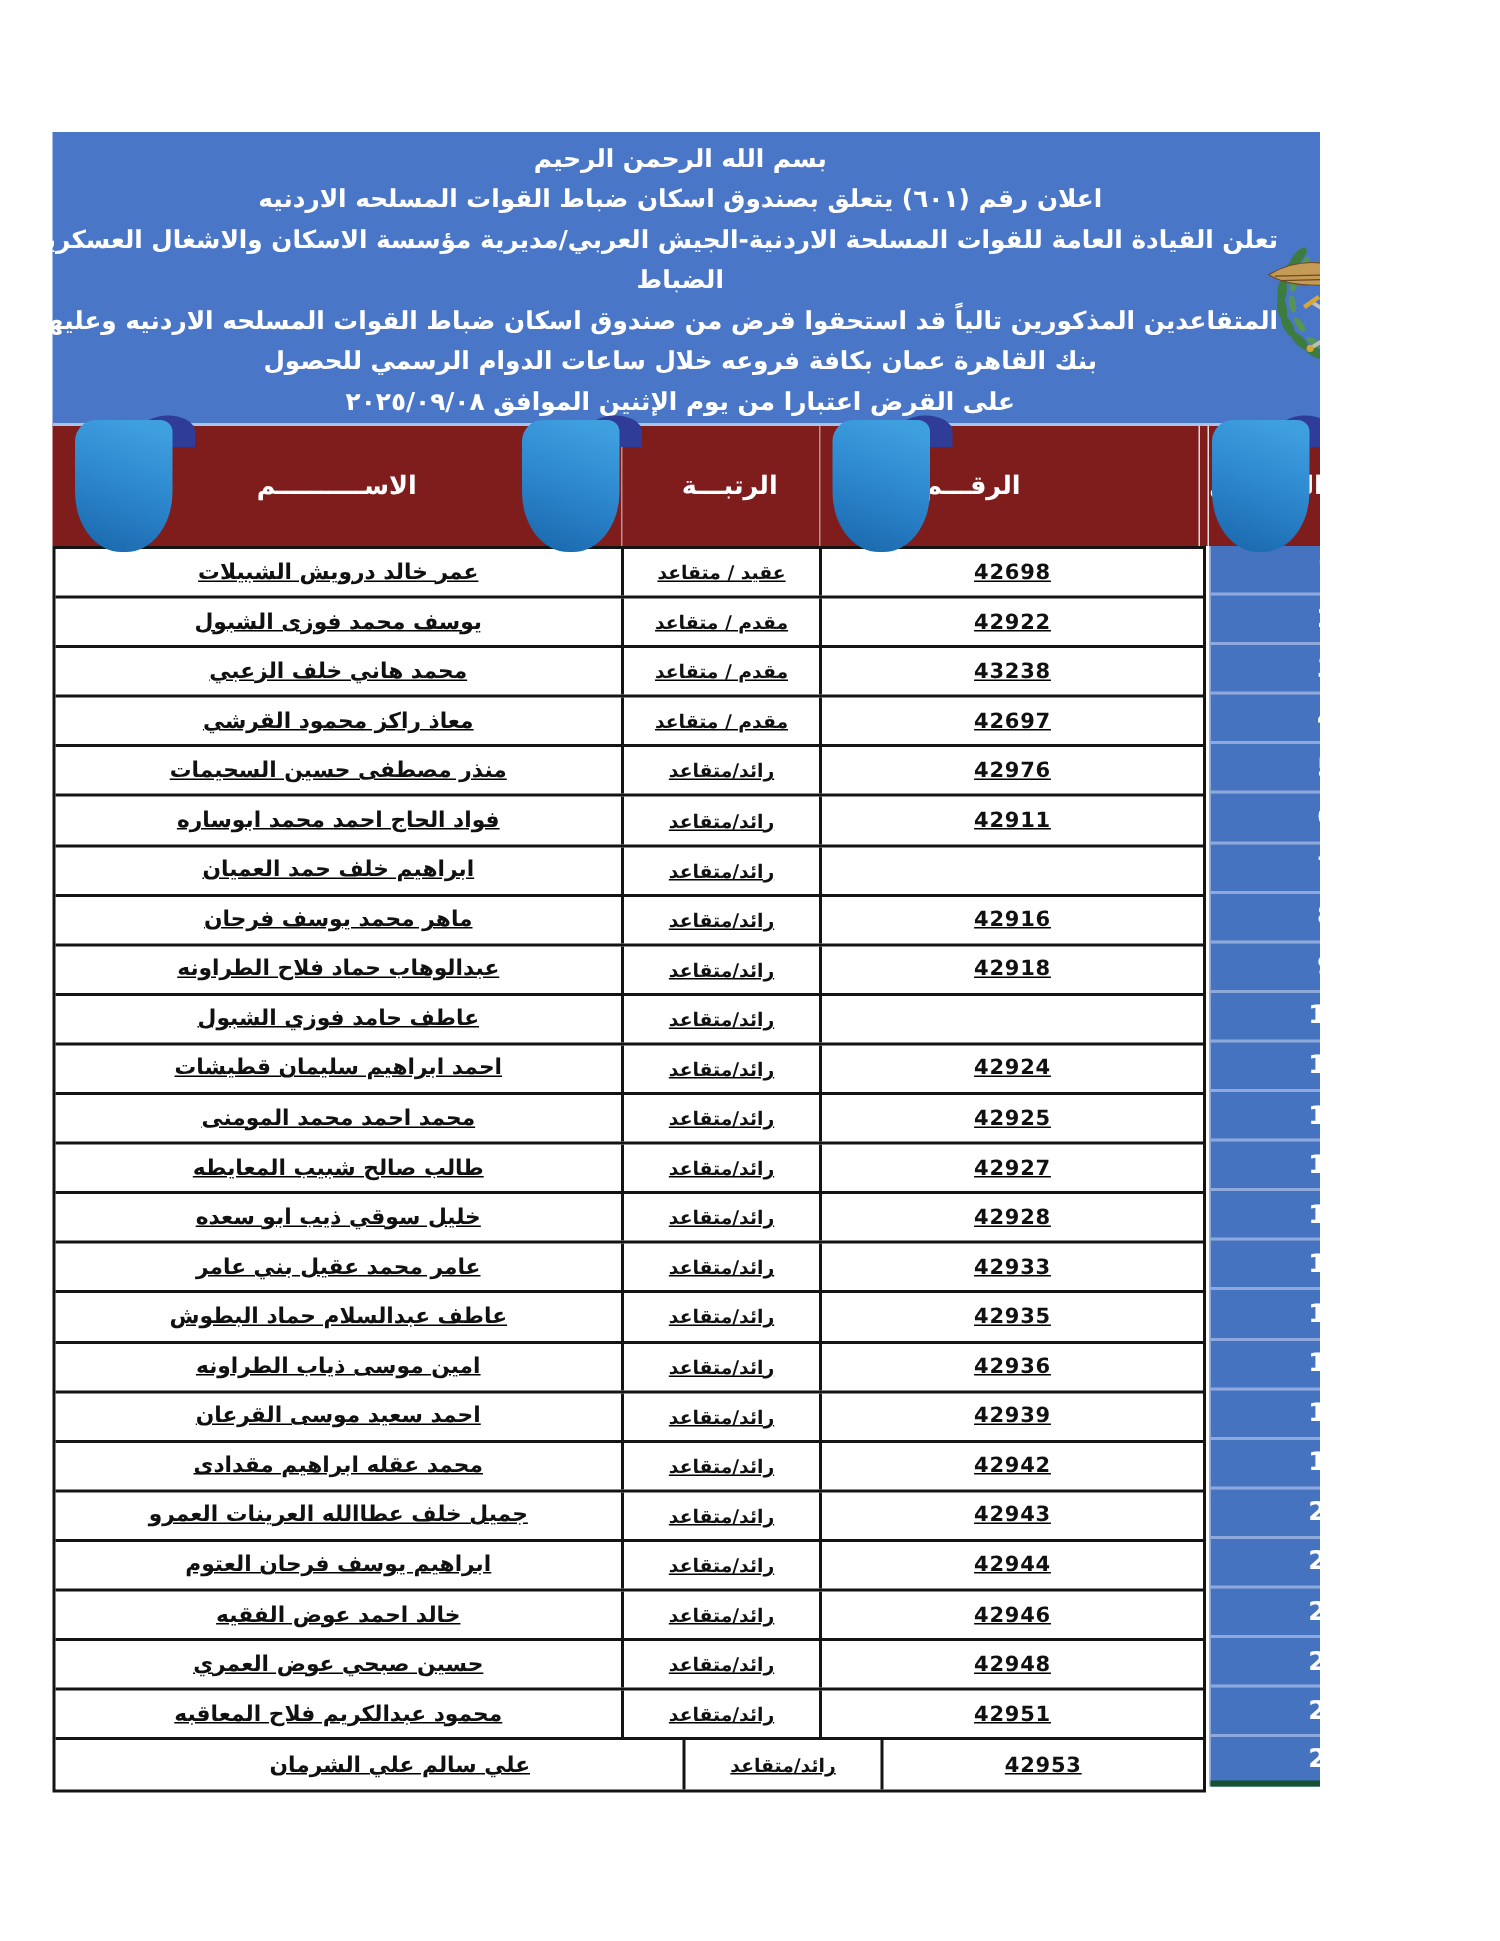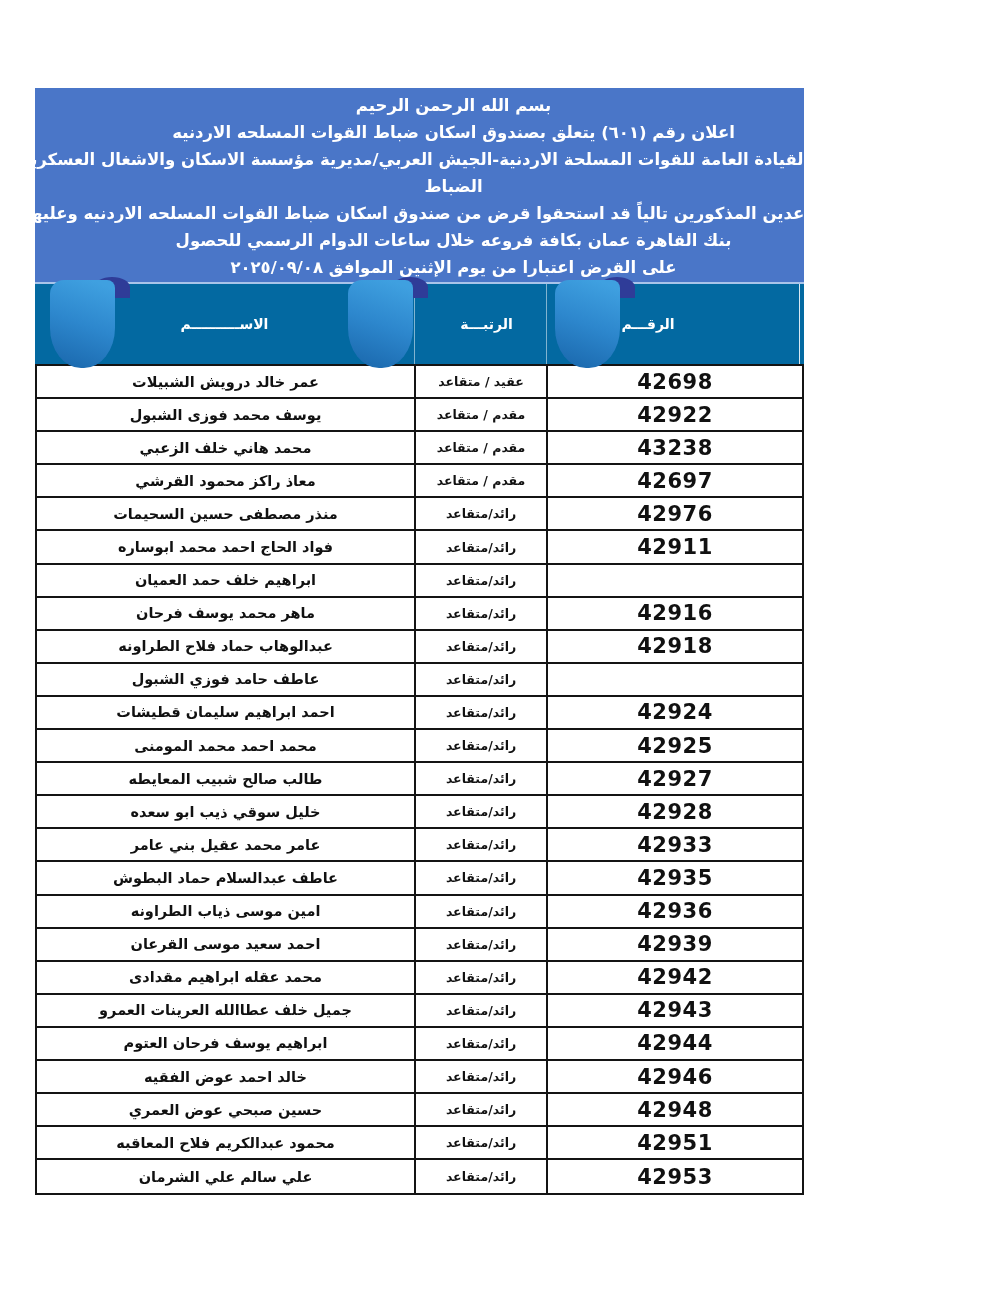--- a/index.html
+++ b/index.html
@@ -1,56 +1,56 @@
 <!DOCTYPE html>
 <html lang="ar"><head>
 <meta charset="utf-8">
 <style>
   html,body{margin:0;padding:0;background:#ffffff;}
   .page{
-    position:relative;width:804px;height:1294px;background:#ffffff;overflow:hidden;
+    position:relative;width:880px;height:1294px;background:#ffffff;overflow:hidden;
     font-family:"DejaVu Sans", sans-serif;
   }
   .doc{position:absolute;left:35px;top:88px;width:927px;}
 
   
   .header-block{
     position:relative;width:927px;height:194px;background:#4a76c8;color:#ffffff;
     direction:rtl;text-align:center;font-weight:bold;font-size:16.5px;
     padding-top:4px;box-sizing:border-box;
   }
   .hline{line-height:27px;white-space:nowrap;padding-left:20px;padding-right:110px;}
   .emblem{position:absolute;right:4px;top:42px;width:118px;height:118px;}
 
   
   .table-wrap{position:relative;width:927px;}
   .thead{
-    display:flex;width:927px;height:82px;background:#0369a1;color:#ffffff;
-    font-weight:bold;font-size:14px;border-top:2px solid #a9c4ea;box-sizing:border-box;
+    display:flex;width:927px;height:82px;background:#7f1d1d;color:#ffffff;
+    font-weight:bold;font-size:17px;border-top:2px solid #a9c4ea;box-sizing:border-box;
     direction:ltr;
   }
   .th{display:flex;align-items:center;justify-content:center;direction:rtl;box-sizing:border-box;}
   .th-name{width:379px;}
   .th-rank{width:132px;border-left:1px solid rgba(255,255,255,.5);padding-left:12px;}
   .th-number{width:254px;border-left:1px solid rgba(255,255,255,.5);border-right:1px solid rgba(255,255,255,.85);padding-right:50px;}
   .th-serial{flex:1;border-left:1px solid rgba(255,255,255,.85);margin-left:5px;
              justify-content:flex-end;padding-left:0;padding-right:30px;}
 
   .tbody{position:relative;width:927px;height:832px;}
   #main-rows{
     position:absolute;left:0;top:0;width:769px;box-sizing:border-box;
     border:2px solid #141414;background:#ffffff;
   }
-  .mrow{display:flex;height:33.1px;box-sizing:border-box;border-bottom:2px solid #141414;direction:ltr;}
-  .mrow:last-child{border-bottom:none;}
+  .mrow{display:flex;height:33.1px;box-sizing:border-box;border-bottom:2px solid #141414;direction:ltr;text-decoration:underline;}
+  .mrow:last-child{border-bottom:none;margin-left:41px;}
   .mcell{display:flex;align-items:center;justify-content:center;direction:rtl;
          box-sizing:border-box;color:#111111;font-weight:bold;}
   .c-name{width:379px;border-right:2px solid #141414;font-size:14.5px;}
   .c-rank{width:132px;border-right:2px solid #141414;font-size:12.5px;}
-  .c-number{flex:1;font-size:21px;letter-spacing:.5px;}
+  .c-number{flex:1;font-size:14px;letter-spacing:.5px;}
 
   #serial-cells{
     position:absolute;left:771px;top:0;width:156px;box-sizing:border-box;
     border-left:1px solid #9db8e4;border-right:1px solid #9db8e4;
   }
   .scell{
     height:33.1px;box-sizing:border-box;background:#4673c0;color:#ffffff;
     border-bottom:2px solid #8fa9dc;display:flex;align-items:center;justify-content:center;
     font-weight:bold;font-size:17px;
   }

